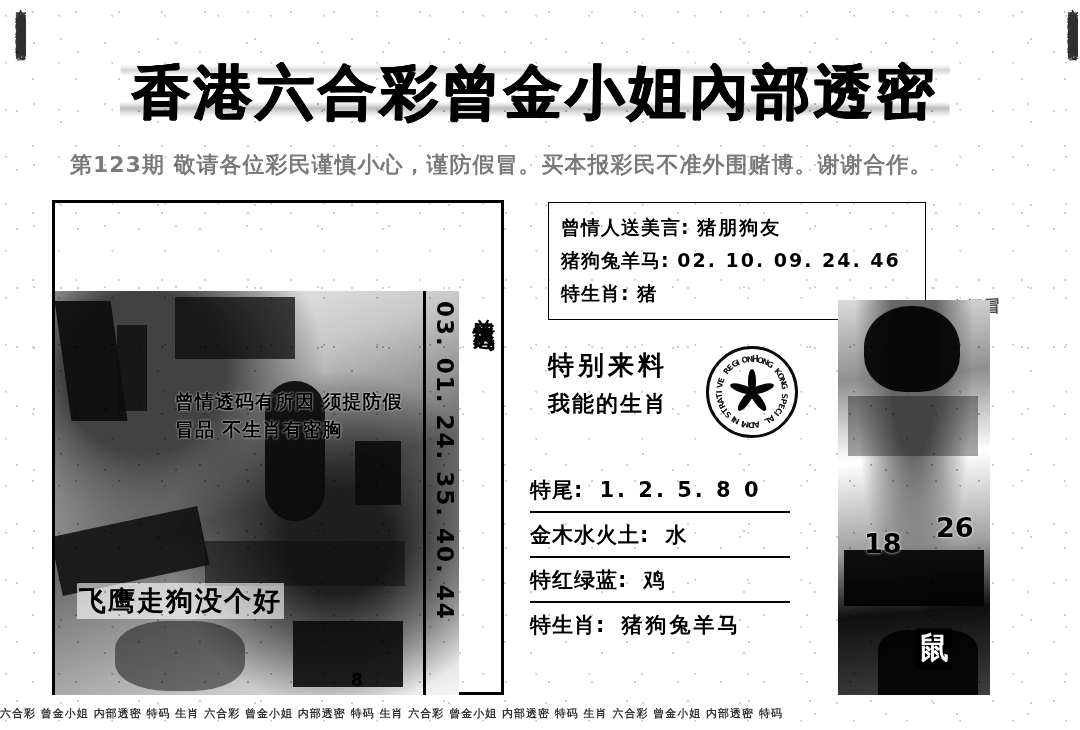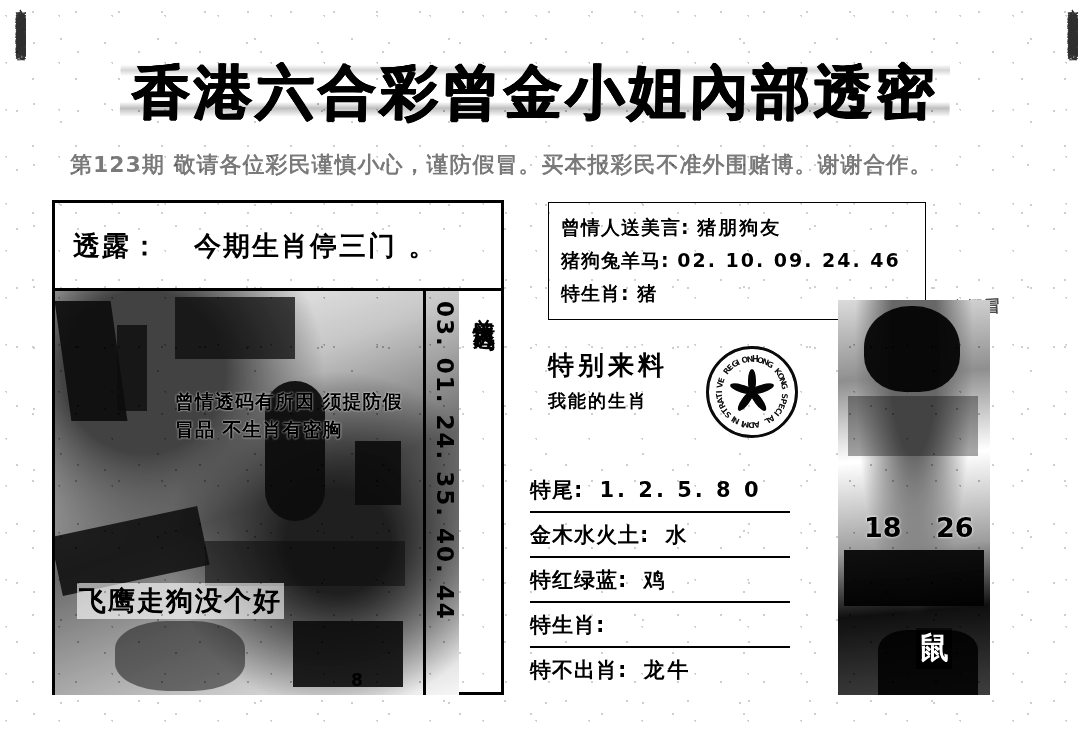--- a/index.html
+++ b/index.html
@@ -239,21 +239,21 @@
   }
   .special-title {
     font-size: 26px;
     font-weight: bold;
     letter-spacing: 4px;
     color: #111;
     white-space: nowrap;
   }
   .special-sub {
     margin-top: 6px;
-    font-size: 18px;
+    font-size: 22px;
     font-weight: bold;
     letter-spacing: 2px;
   }
   .emblem {
     position: absolute;
     left: 706px;
     top: 346px;
     width: 92px;
     height: 92px;
     border-radius: 50%;
@@ -329,21 +329,21 @@
   .rp2 { left: 10px; top: 96px; width: 130px; height: 60px; opacity: .35; }
   .rp3 { left: 6px; top: 250px; width: 140px; height: 56px; opacity: .9; }
   .rp4 { left: 40px; top: 330px; width: 100px; height: 66px; opacity: .85; border-radius: 30% 30% 0 0;}
   .rp-num {
     position: absolute;
     font-size: 27px;
     font-weight: bold;
     color: #0c0c0c;
     text-shadow: 0 0 3px #fff;
   }
-  .rp-n1 { left: 26px; top: 212px; }
+  .rp-n1 { left: 26px; top: 228px; }
   .rp-n2 { left: 98px; top: 212px; }
   .rp-zodiac {
     position: absolute;
     left: 78px;
     top: 328px;
     font-size: 30px;
     font-weight: bold;
     color: #fff;
     text-shadow: 1px 1px 2px #000;
     background: rgba(0,0,0,.35);
@@ -362,32 +362,29 @@
       radial-gradient(circle at 63% 47%, #000 0 1px, transparent 1px),
       radial-gradient(circle at 28% 88%, #000 0 1px, transparent 1px);
     background-size: 53px 47px, 71px 61px, 43px 67px, 97px 83px, 61px 59px;
   }
 </style>
 </head>
 <body>
 
 <div class="page">
 
+  <div class="edge-noise edge-bottom">六合彩 曾金小姐 内部透密 特码 生肖 六合彩 曾金小姐 内部透密 特码 生肖 六合彩 曾金小姐 内部透密 特码 生肖 六合彩 曾金小姐 内部透密 特码</div>
   <div class="edge-noise edge-left">六合彩曾金小姐内部透密特码生肖六合彩曾金小姐内部透密特码生肖六合彩曾金小姐内部透密</div>
   <div class="edge-noise edge-right">六合彩曾金小姐内部透密特码生肖六合彩曾金小姐内部透密特码生肖六合彩曾金小姐内部透密</div>
 
   <div class="title-banner">香港六合彩曾金小姐內部透密</div>
 
   <div class="subtitle-line">第123期 敬请各位彩民谨慎小心，谨防假冒。买本报彩民不准外围赌博。谢谢合作。</div>
 
   <div class="left-frame">
-    <div class="reveal-row">
-      <span class="lbl">透露：</span>
-      <span class="val">今期生肖停三门 。</span>
-    </div>
 
     <div class="photo-area">
       <div class="photo-blobs">
         <div class="blob b1"></div>
           <div class="blob b2"></div>
           <div class="blob b3"></div>
         <div class="blob b4"></div>
           <div class="blob b5"></div>
           <div class="blob b6"></div>
         <div class="blob b7"></div>
@@ -487,24 +484,21 @@
     <div class="trow">
       <span class="k">金木水火土:</span>
       <span class="v">水</span>
     </div>
     <div class="trow">
       <span class="k">特红绿蓝:</span>
       <span class="v">鸡</span>
     </div>
     <div class="trow">
       <span class="k">特生肖:</span>
-    </div>
-    <div class="trow">
-      <span class="k">特不出肖:</span>
-      <span class="v">龙牛</span>
+      <span class="v">猪狗兔羊马</span>
     </div>
   </div>
 
   <div class="right-photo">
     <div class="rp-blob rp1"></div>
     <div class="rp-blob rp2"></div>
     <div class="rp-blob rp3"></div>
     <div class="rp-blob rp4"></div>
     <div class="rp-num rp-n1">18</div>
     <div class="rp-num rp-n2">26</div>

